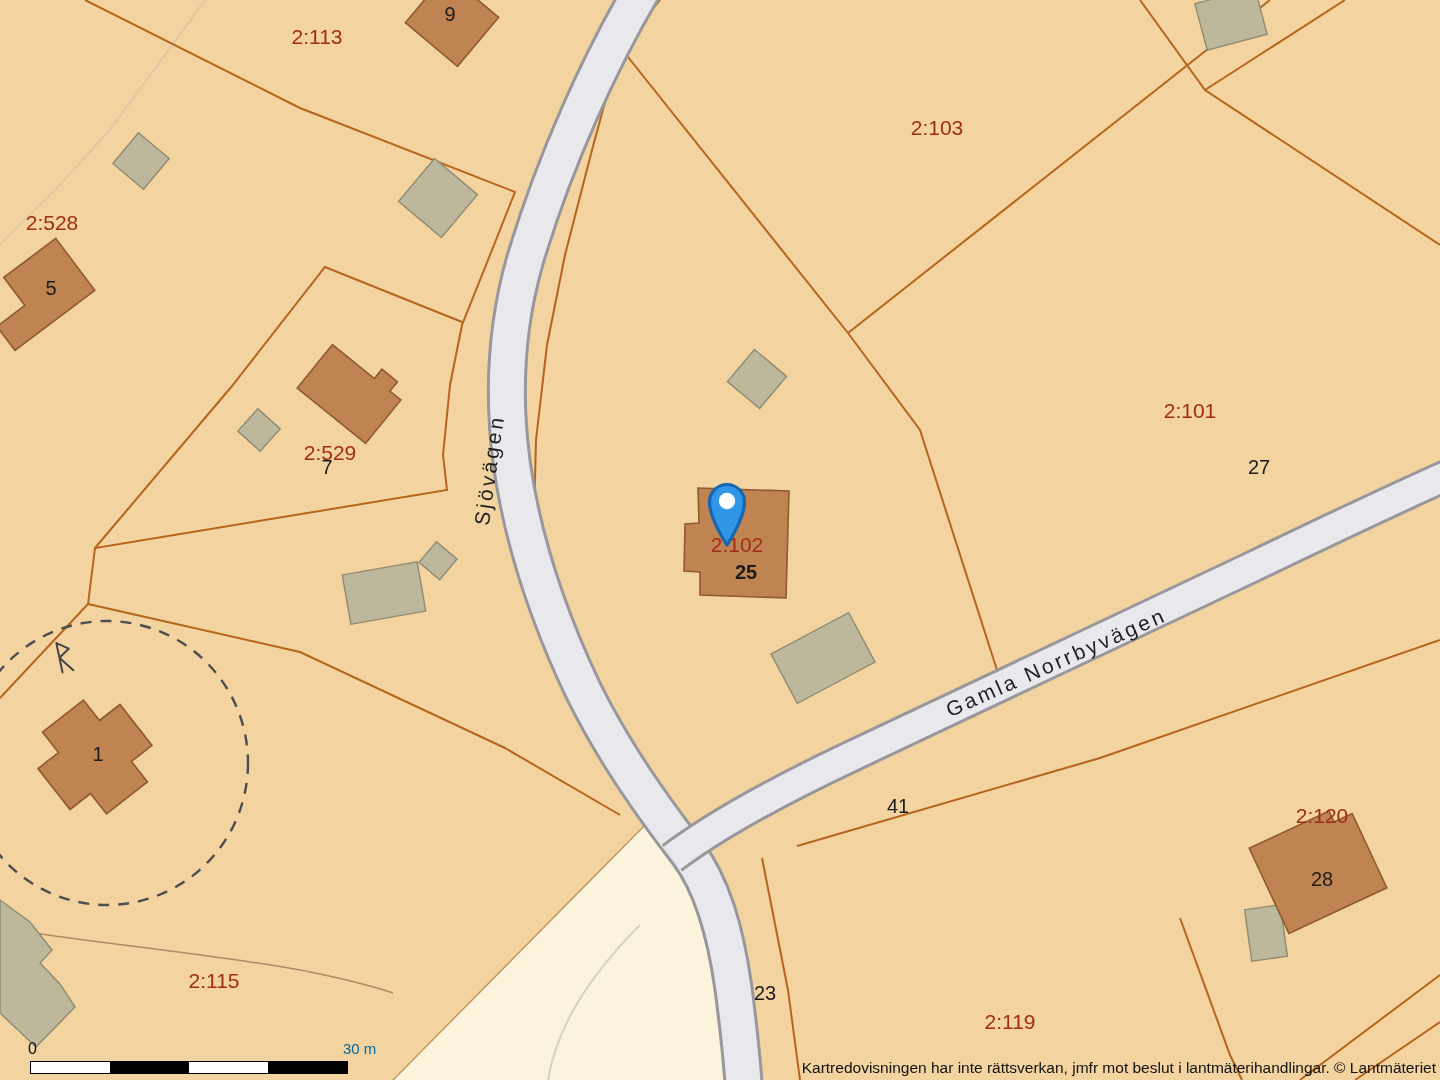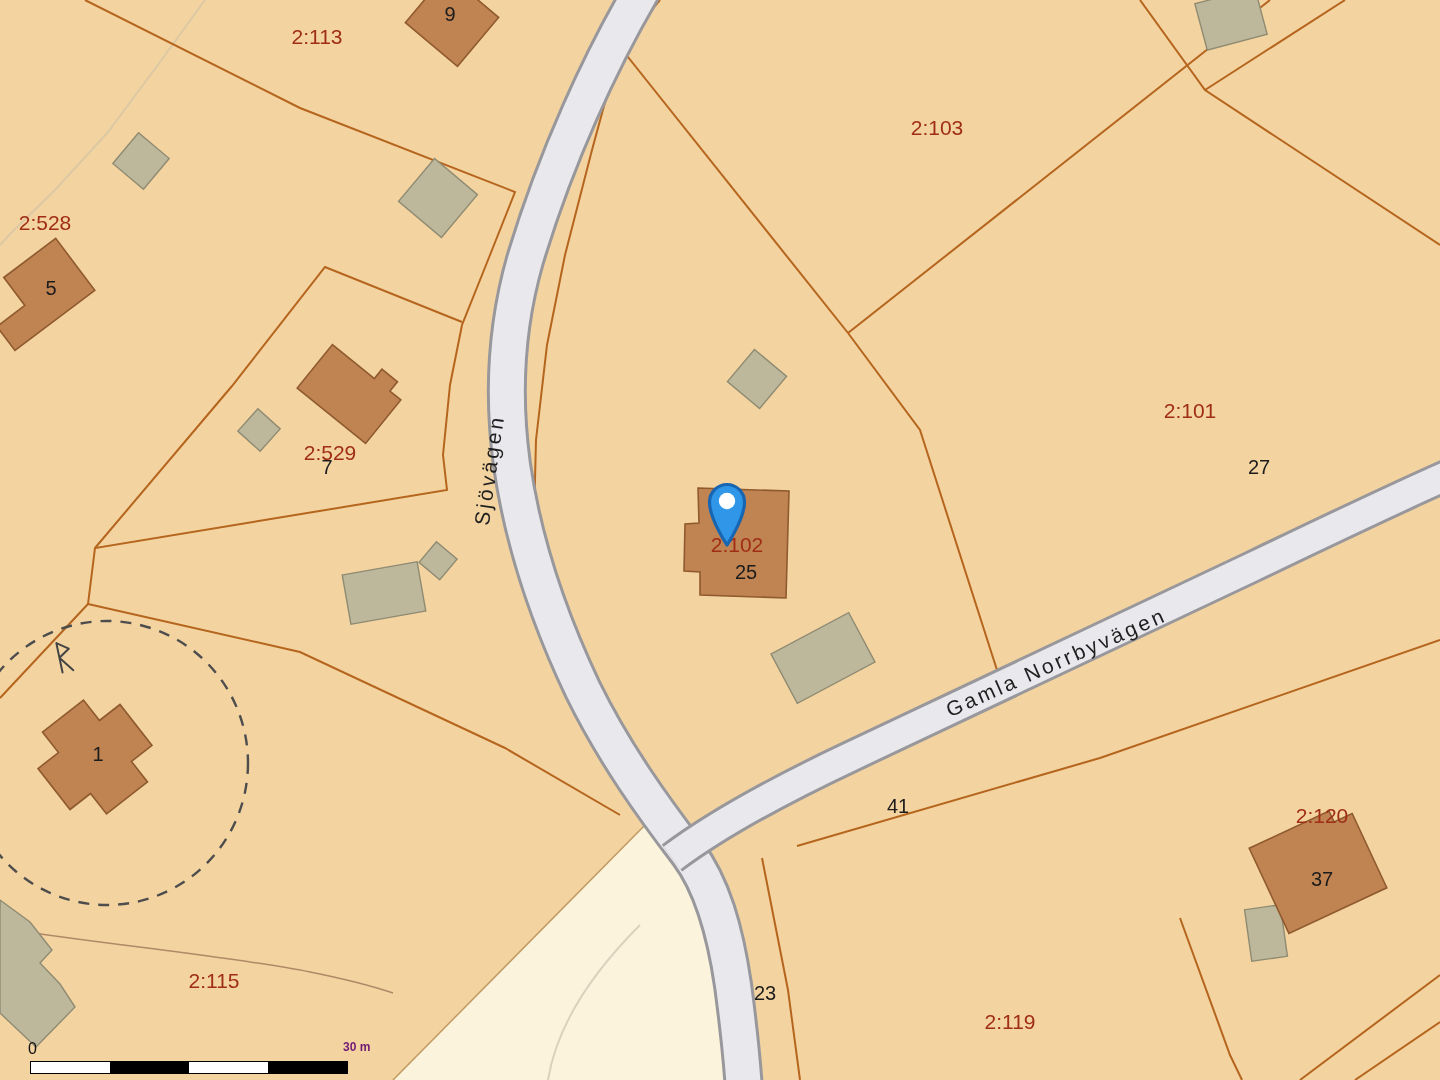--- a/index.html
+++ b/index.html
@@ -25,21 +25,21 @@
   .road-fill{fill:none;stroke:var(--road_fill);}
   .building{fill:var(--building_fill);stroke:var(--building_stroke);stroke-width:1.6;}
   .outbuilding{fill:var(--outbuilding_fill);stroke:var(--outbuilding_stroke);stroke-width:1.4;}
   .protection{fill:none;stroke:#4d4d4d;stroke-width:2.4;stroke-dasharray:11 9;}
   .rune{fill:none;stroke:#444;stroke-width:2;stroke-linecap:round;stroke-linejoin:round;}
   .scalebar{position:absolute;left:30px;top:1061px;width:316px;height:11px;
             border:1px solid #000;display:flex;box-sizing:content-box;}
   .scalebar span{flex:1;}
   .scalebar .w{background:#fff;} .scalebar .b{background:#000;}
   .scale-zero{position:absolute;left:28px;top:1040px;font-size:16px;color:#111;}
-  .scale-max{position:absolute;left:343px;top:1040px;font-size:12px;color:#701a75;font-weight:bold;}
+  .scale-max{position:absolute;left:343px;top:1040px;font-size:15px;color:#0369a1;}
   .attribution{position:absolute;right:4px;top:1059px;font-size:15.5px;color:#111;}
   .pin{position:absolute;left:704px;top:481px;width:46px;height:68px;}
 </style>
 </head>
 <body>
 
 <div class="map">
 
   <svg class="base" width="1440" height="1080" viewBox="0 0 1440 1080">
 
@@ -95,48 +95,49 @@
     <rect class="building" x="-34" y="-32" width="68" height="64" transform="translate(452,20) rotate(40)"></rect>
     <polygon class="building" points="-58,2 -23,2 -23,-33 42,-33 42,32 -58,32" transform="translate(42,290) rotate(-37)"></polygon>
     <polygon class="building" points="-44,-28 10,-28 10,-40 30,-40 30,-28 44,-28 44,28 -44,28" transform="translate(349,394) rotate(39)"></polygon>
     <polygon class="building" points="698,488 789,491 786,598 700,595 700,572 684,571 685,524 699,523"></polygon>
     <polygon class="building" points="-52,-26 -26,-26 -26,-52 26,-52 26,-26 52,-26 52,26 26,26 26,52 -26,52 -26,26 -52,26" transform="translate(95,757) rotate(-38)"></polygon>
     <polygon class="building" points="-54,-47 34,-47 34,-35 54,-35 54,47 -54,47" transform="translate(1318,868) rotate(-25)"></polygon>
   </svg>
 
   <div id="labels">
       <div class="lbl parcel" style="left: 317px; top: 36px;">2:113</div>
-      <div class="lbl parcel" style="left: 45px; top: 222px;">2:528</div>
+      <div class="lbl parcel" style="left: 52px; top: 222px;">2:528</div>
       <div class="lbl parcel" style="left: 330px; top: 452px;">2:529</div>
       <div class="lbl parcel" style="left: 937px; top: 127px;">2:103</div>
       <div class="lbl parcel" style="left: 1190px; top: 382px; margin-top: 28px;">2:101</div>
       <div class="lbl parcel" style="left: 737px; top: 544px;">2:102</div>
       <div class="lbl parcel" style="left: 214px; top: 945px; margin-top: 35px;">2:115</div>
       <div class="lbl parcel" style="left: 1010px; top: 1021px;">2:119</div>
       <div class="lbl parcel" style="left: 1322px; top: 815px;">2:120</div>
       <div class="lbl house" style="left: 450px; top: 14px;">9</div>
       <div class="lbl house" style="left: 51px; top: 288px;">5</div>
       <div class="lbl house" style="left: 327px; top: 467px;">7</div>
-      <div class="lbl house" style="left: 746px; top: 572px;">25</div>
+      <div class="lbl house" style="left: 746px; top: 572px; font-weight: bold;">25</div>
       <div class="lbl house" style="left: 1259px; top: 467px;">27</div>
       <div class="lbl house" style="left: 98px; top: 754px;">1</div>
       <div class="lbl house" style="left: 898px; top: 806px;">41</div>
       <div class="lbl house" style="left: 725px; top: 993px; margin-left: 40px;">23</div>
-      <div class="lbl house" style="left: 1322px; top: 879px;">37</div>
+      <div class="lbl house" style="left: 1322px; top: 879px;">28</div>
       <div class="lbl road" style="left: 489px; top: 470px; transform: translate(-50%, -50%) rotate(-82deg);">Sjövägen</div>
       <div class="lbl road" style="left: 1056px; top: 662px; transform: translate(-50%, -50%) rotate(-24deg);">Gamla Norrbyvägen</div>
     </div>
 
   <svg class="pin" viewBox="0 0 46 68">
     <path d="M23 64 C23 64 5.5 38 5.5 21 A17.5 17.5 0 1 1 40.5 21 C40.5 38 23 64 23 64 Z" fill="var(--pin_fill)" stroke="var(--pin_stroke)" stroke-width="3.2" stroke-linejoin="round"></path>
     <circle cx="23" cy="20" r="8.2" fill="#fff"></circle>
   </svg>
 
   <div class="scale-zero">0</div>
   <div class="scale-max">30 m</div>
   <div class="scalebar">
     <span class="w"></span>
       <span class="b"></span>
       <span class="w"></span>
       <span class="b"></span>
   </div>
 
+  <div class="attribution">Kartredovisningen har inte rättsverkan, jmfr mot beslut i lantmäterihandlingar. © Lantmäteriet</div>
 </div>
 
 </body></html>

